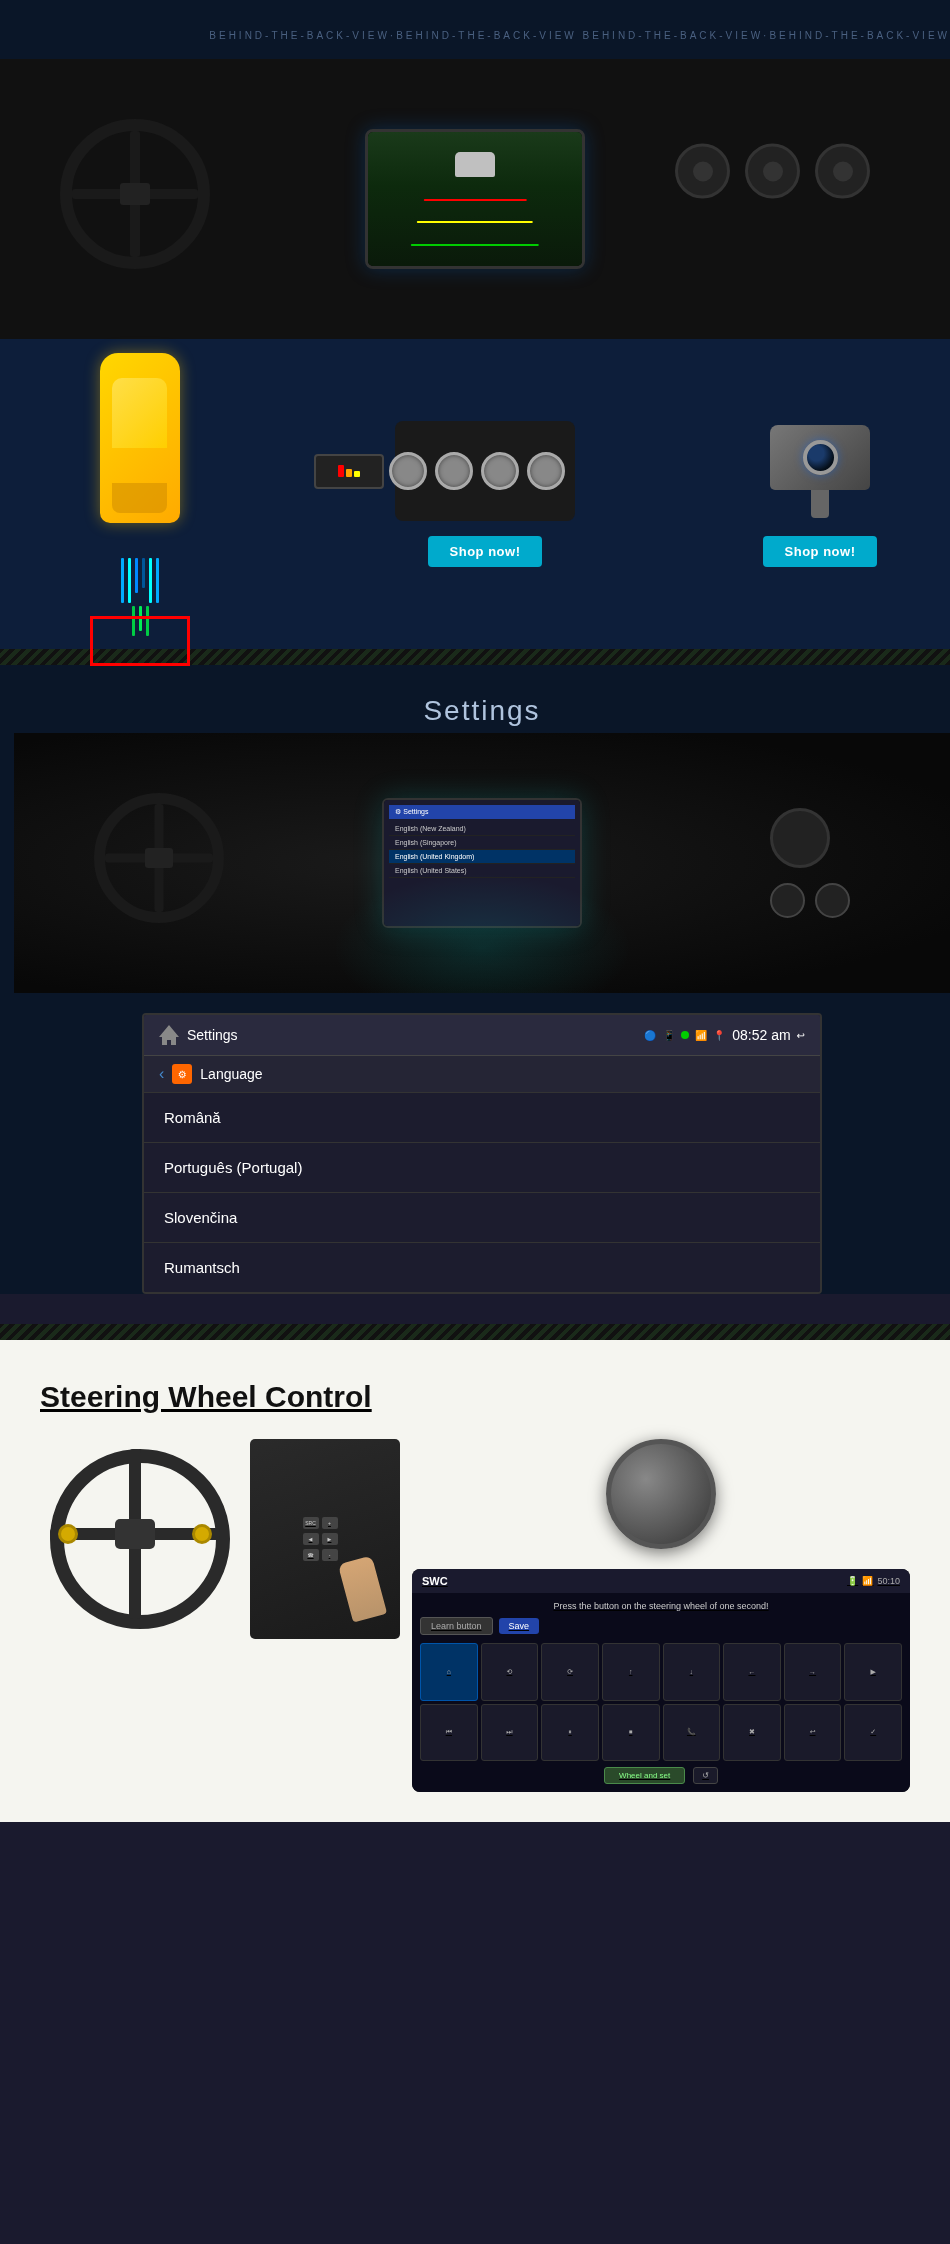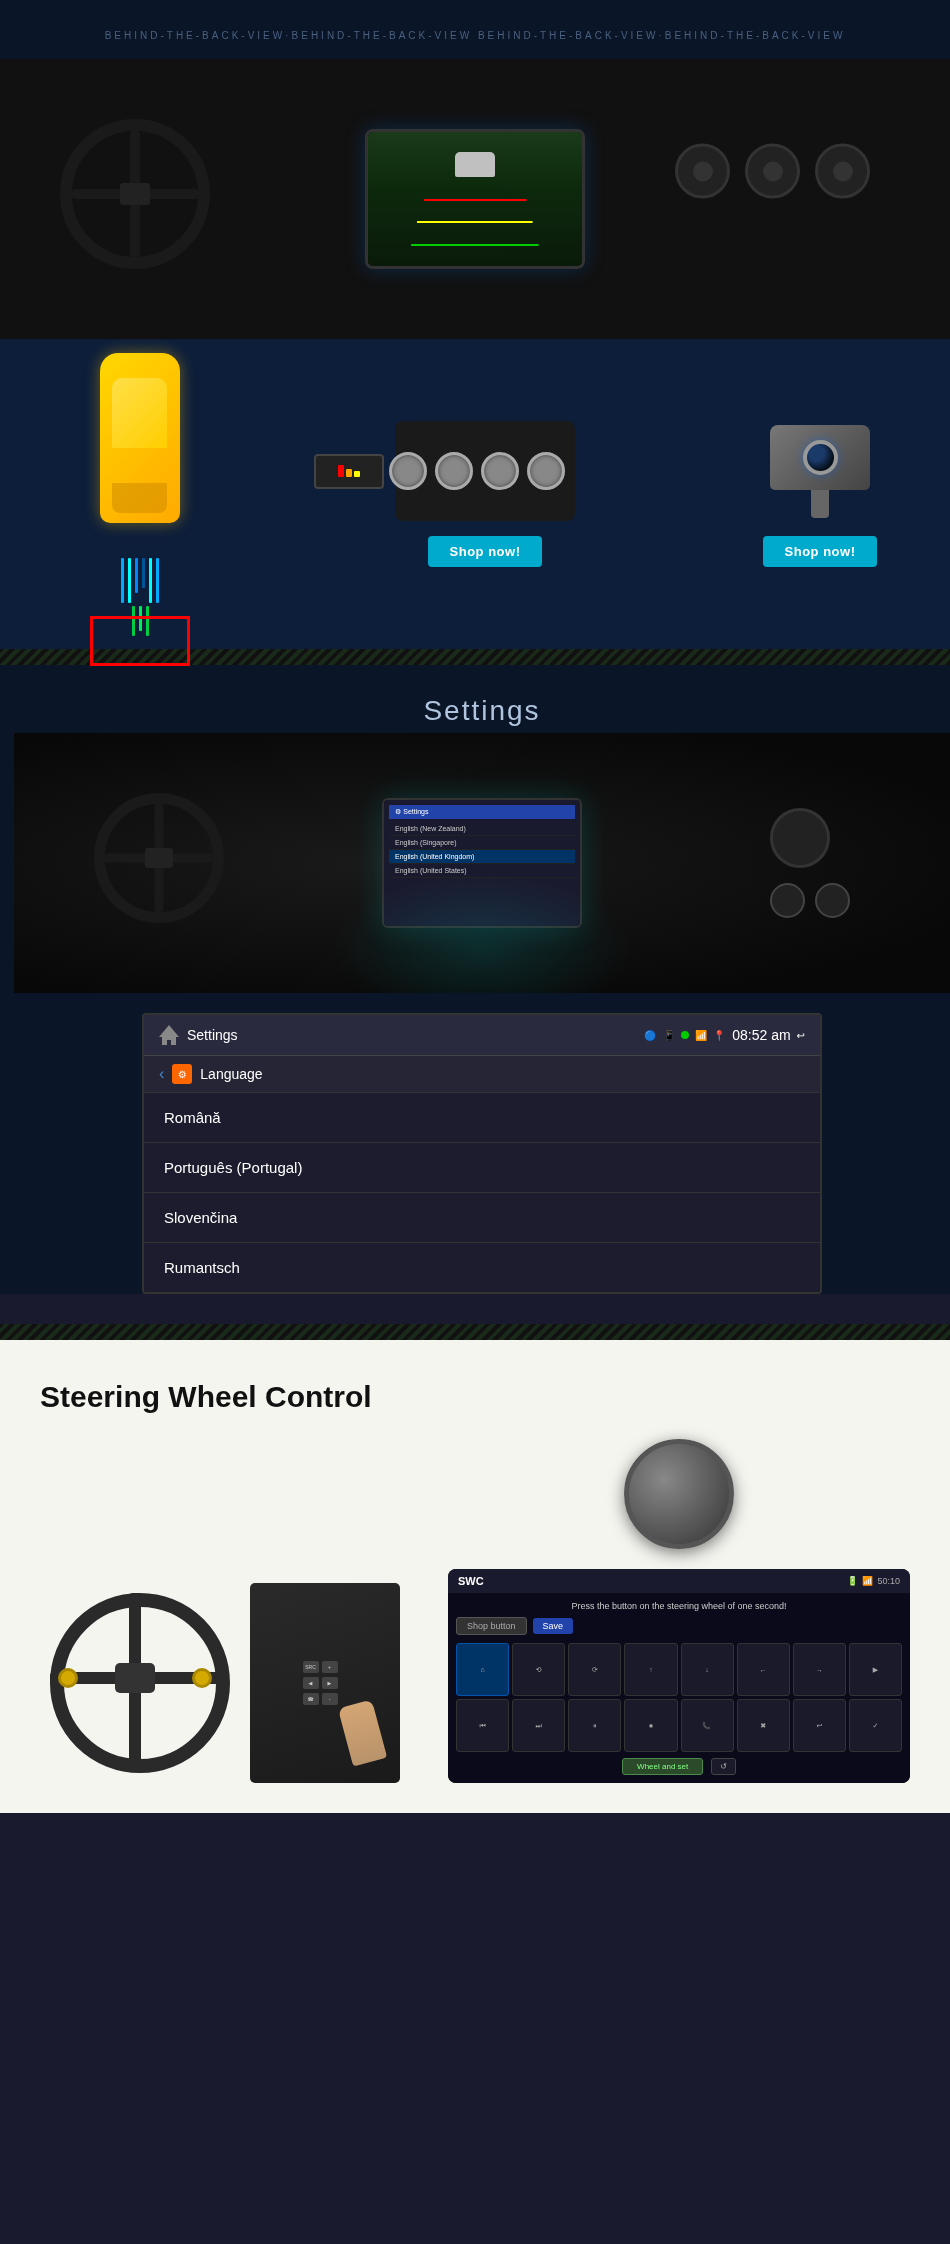--- a/index.html
+++ b/index.html
@@ -17,21 +17,21 @@
     }
     .section-title {
       text-align: center;
       color: #b0c4de;
       font-size: 28px;
       font-weight: 300;
       letter-spacing: 2px;
       margin-bottom: 6px;
     }
     .section-subtitle {
-      text-align: center;
+      text-align: right;
       color: #4a6080;
       font-size: 10px;
       letter-spacing: 3px;
       margin-bottom: 18px;
     }
 
     .car-dashboard-img {
       width: 100%;
       height: 280px;
       background: linear-gradient(to bottom, #0a0a0a, #1a1a1a);
@@ -338,31 +338,32 @@
       background: #1c1c2e;
     }
     .language-list-item:last-child {
       border-bottom: none;
     }
 
     
     .steering-section {
       background: #f5f5f0;
       padding: 40px 40px 30px 40px;
+      text-decoration: underline;
     }
     .steering-title {
       font-size: 30px;
       font-weight: bold;
       color: #111;
       margin-bottom: 25px;
     }
     .steering-content {
       display: flex;
-      gap: 48px;
-      align-items: flex-end;
+      gap: 12px;
+      align-items: flex-start;
     }
     .steering-left {
       flex: 0 0 360px;
       display: flex;
       gap: 10px;
     }
     .steering-wheel-img {
       width: 200px;
       height: 200px;
       position: relative;
@@ -791,21 +792,21 @@
           <span class="swc-title-text">SWC</span>
           <div class="swc-status">
             <span>🔋</span>
             <span>📶</span>
             <span>50:10</span>
           </div>
         </div>
         <div class="swc-body">
           <p class="swc-instruction">Press the button on the steering wheel of one second!</p>
           <div class="swc-learn-row">
-            <button class="swc-learn-btn">Shop button</button>
+            <button class="swc-learn-btn">Learn button</button>
             <button class="swc-home-btn">Save</button>
           </div>
 
           <div class="swc-icons-grid">
             <div class="swc-icon-cell active">⌂</div>
             <div class="swc-icon-cell">⟲</div>
             <div class="swc-icon-cell">⟳</div>
             <div class="swc-icon-cell">↑</div>
             <div class="swc-icon-cell">↓</div>
             <div class="swc-icon-cell">←</div>

